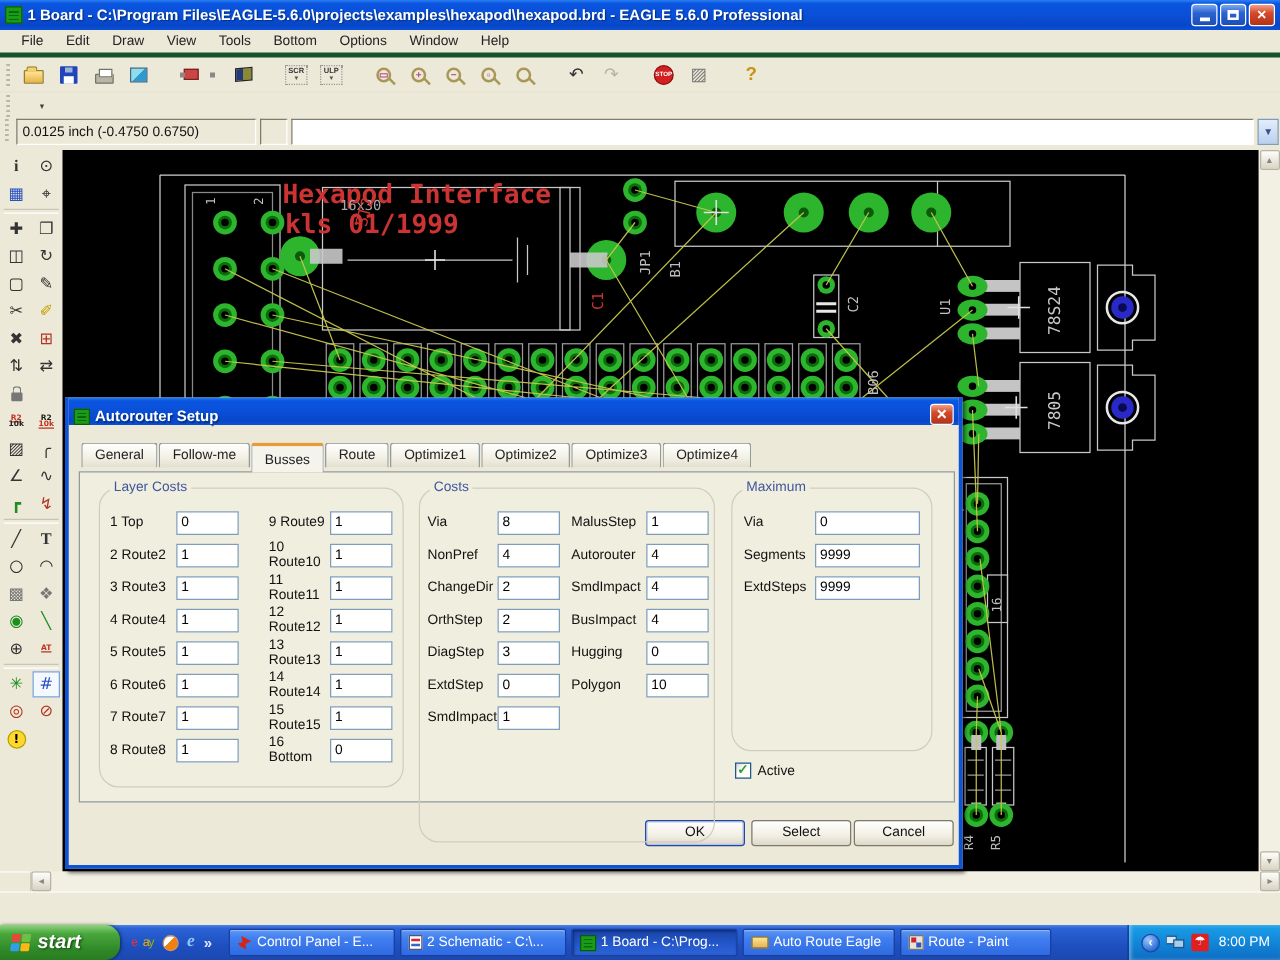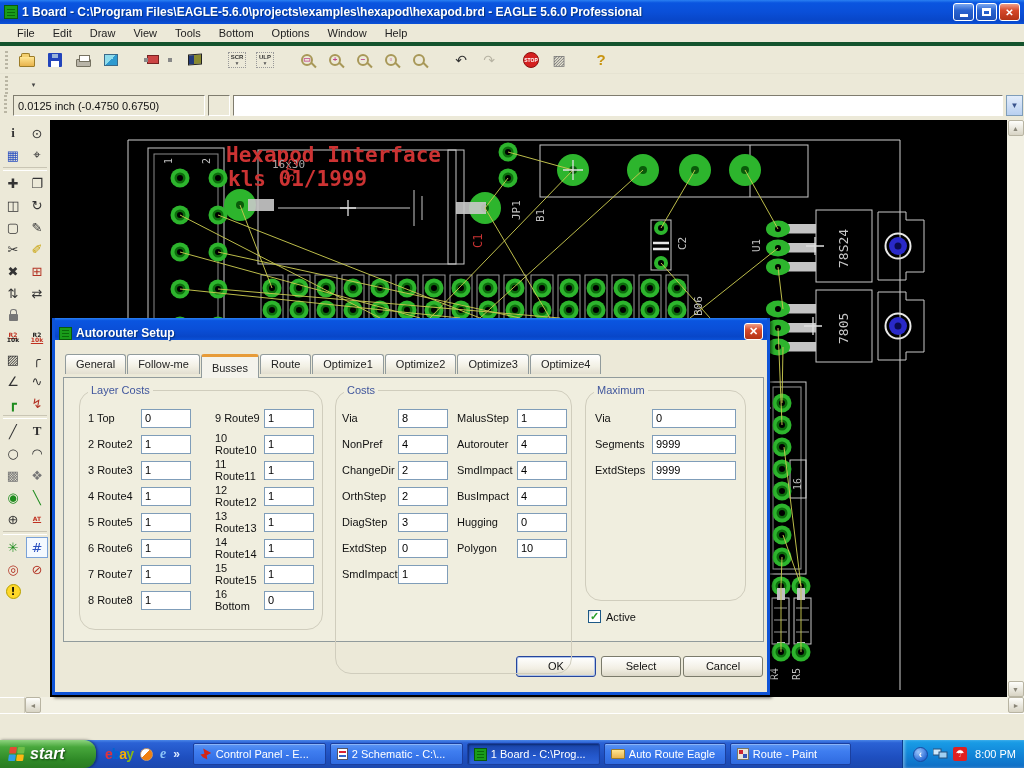--- a/index.html
+++ b/index.html
@@ -80,21 +80,21 @@
   .hbar{flex:1;background:#f2f0e3;display:flex;justify-content:space-between}
 
   .statusbar{height:27px;background:#ece9d8;border-top:1px solid #fff}
 
   
   .taskbar{height:28px;display:flex;align-items:center;background:linear-gradient(#4a86e8 0%,#2b62d5 10%,#1e4fc0 60%,#1c48ae 100%)}
   .startbtn{height:28px;width:96px;display:flex;align-items:center;gap:5px;padding:0 10px 0 8px;border-radius:0 12px 12px 0;
     background:linear-gradient(#8ed47f 0%,#48a73c 25%,#2f8a27 70%,#2a7c22 100%);box-shadow:1px 0 3px rgba(0,0,0,.5);
     color:#fff;font-size:16px;font-weight:bold;font-style:italic;text-shadow:1px 1px 2px #14430f;flex:none}
   .ql{display:flex;align-items:center;gap:7px;padding:0 9px;flex:none}
-  .ebay{font-size:14px;font-weight:bold;letter-spacing:-1px}
+  .ebay{font-size:10px;font-weight:normal;letter-spacing:-1px}
   .ebay i{font-style:normal}
   .mpic{width:13px;height:13px;border-radius:50%;background:linear-gradient(135deg,#fff 42%,#f08010 42%);border:1px solid #c96}
   .iee{color:#8ec6f8;font-size:14px;font-weight:bold;font-style:italic;font-family:"Liberation Serif",serif}
   .qlchev{color:#dce9ff;font-size:12px;font-weight:bold}
   .tasks{flex:1;display:flex;gap:4px;align-items:center;padding:12px 4px;overflow:hidden}
   .task{height:22px;border-radius:2px;border:1px solid #1b3f9e;display:flex;align-items:center;gap:4px;padding:0 6px;color:#fff;
     background:linear-gradient(#5c95f2,#3f7ef0 35%,#2f6ae0);box-shadow:inset 0 1px 0 #8ab4f8;white-space:nowrap;overflow:hidden;flex:none}
   .task span{overflow:hidden;text-overflow:ellipsis}
   .task.active{background:linear-gradient(#1a44a8,#2458cc 60%,#2e63d8);box-shadow:inset 1px 1px 2px #0c2a70}
   .cpic{width:12px;height:12px;background:#d22616;clip-path:polygon(5% 55%,38% 48%,28% 5%,95% 42%,57% 60%,62% 95%,25% 78%);flex:none}

